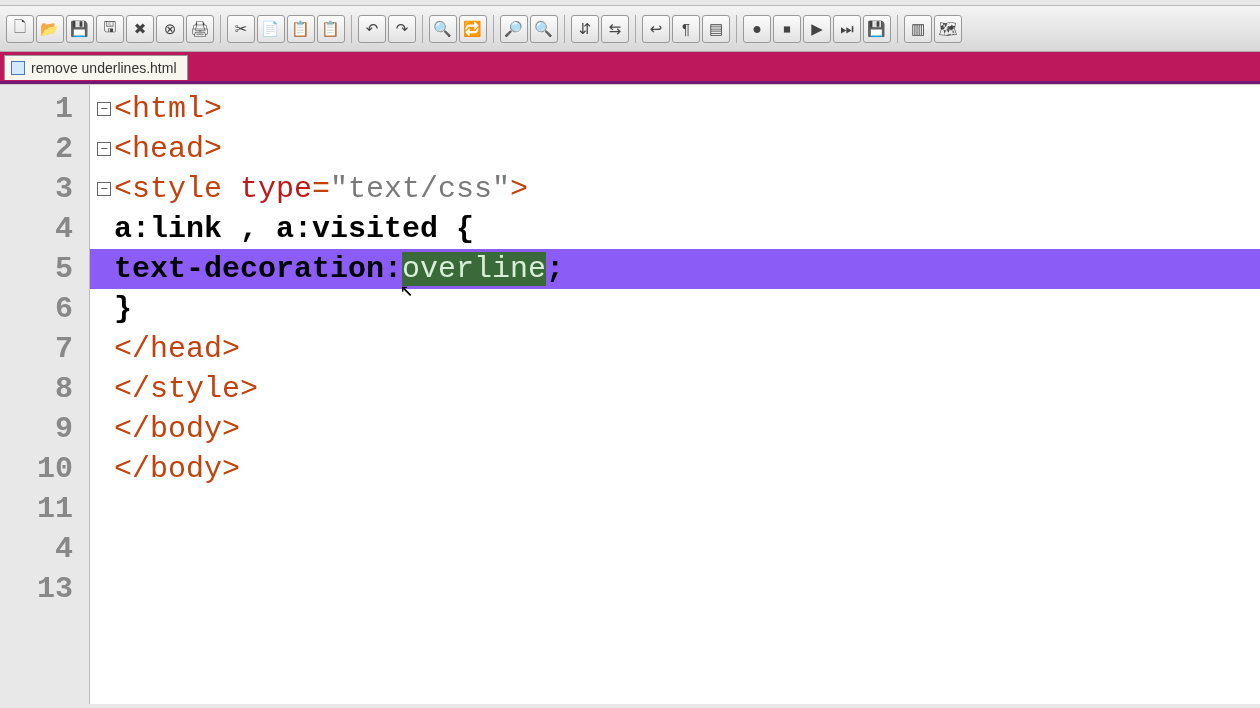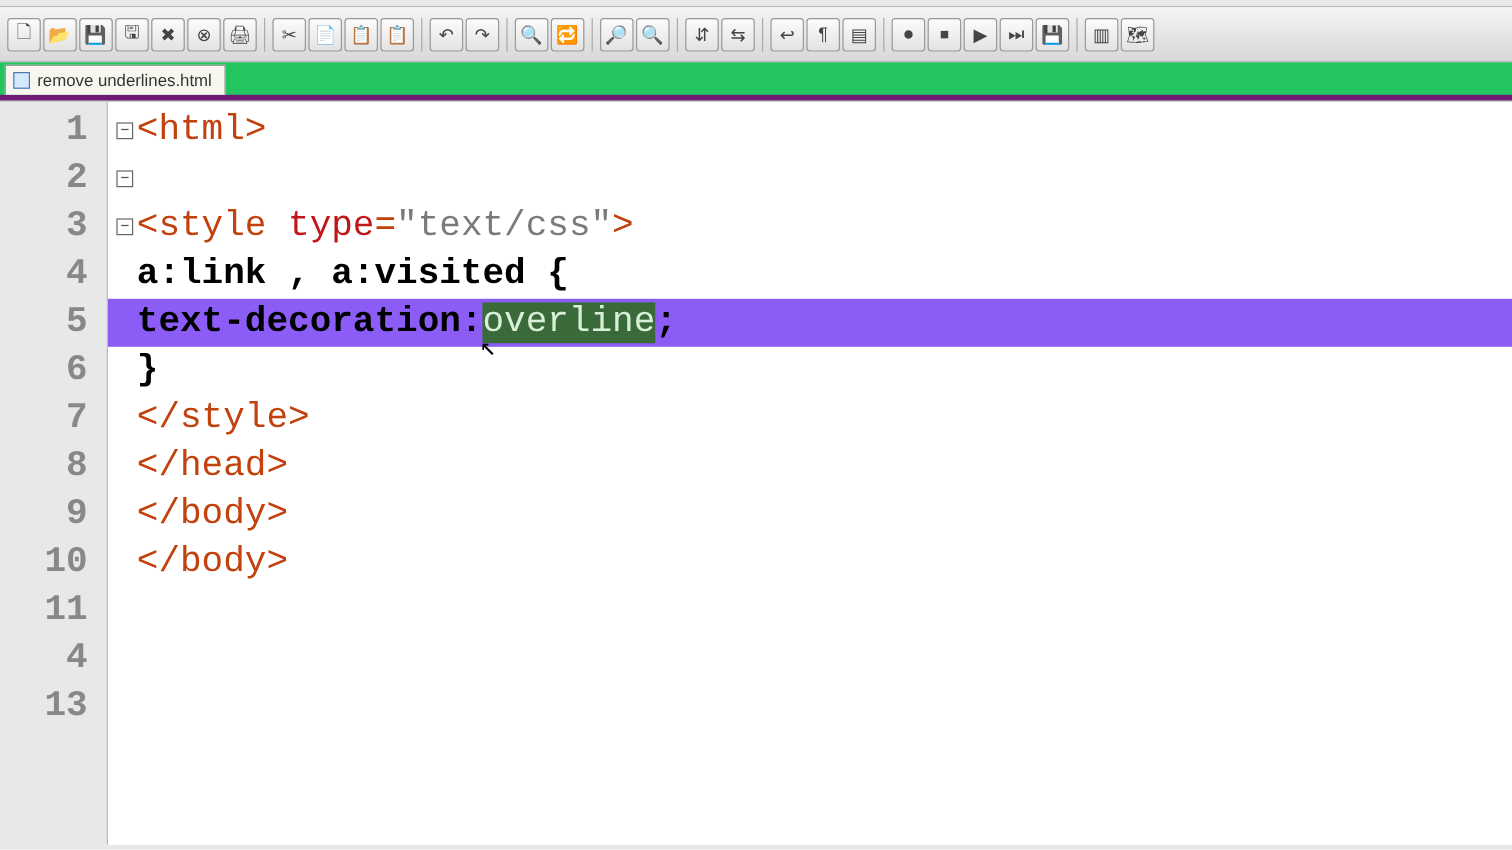--- a/index.html
+++ b/index.html
@@ -29,26 +29,26 @@
   background: linear-gradient(#fcfcfc,#e2e2e2);
   border: 1px solid #999;
   border-radius: 3px;
   display: flex; align-items: center; justify-content: center;
   font-size: 15px;
   cursor: pointer;
   color: #444;
 }
 .sep { width: 1px; height: 28px; background: #aaa; margin: 0 4px; }
 .tabbar {
-  background: #22c55e;
+  background: #be185d;
   padding: 2px 4px 0 4px;
   display: flex;
-  align-items: flex-start;
+  align-items: center;
   height: 32px;
-  border-bottom: 5px solid #701a75;
+  border-bottom: 3px solid #701a75;
 }
 .tab {
   background: #f7f7f0;
   border: 1px solid #999;
   border-bottom: none;
   padding: 4px 10px 4px 6px;
   font-size: 14px;
   display: flex;
   align-items: center;
   gap: 6px;
@@ -190,24 +190,24 @@
       <div class="lnum">8</div>
       <div class="lnum">9</div>
       <div class="lnum">10</div>
       <div class="lnum">11</div>
       <div class="lnum">4</div>
       <div class="lnum">13</div>
     </div>
   <div class="code" id="code">
     <span class="cursor">↖</span>
   <div class="codeline"><span class="foldcol"><span class="foldbox">−</span></span><span><span class="tag">&lt;html&gt;</span></span></div>
-      <div class="codeline"><span class="foldcol"><span class="foldbox">−</span></span></div>
+      <div class="codeline"><span class="foldcol"><span class="foldbox">−</span></span><span><span class="tag">&lt;head&gt;</span></span></div>
       <div class="codeline"><span class="foldcol"><span class="foldbox">−</span></span><span><span class="tag">&lt;style </span><span class="attr">type</span><span class="tag">=</span><span class="str">"text/css"</span><span class="tag">&gt;</span></span></div>
       <div class="codeline"><span class="foldcol"></span><span><span class="txt">a:link , a:visited {</span></span></div>
       <div class="codeline hlrow"><span class="foldcol"></span><span><span class="txt">text-decoration:</span><span class="sel">overline</span><span class="txt">;</span></span></div>
       <div class="codeline"><span class="foldcol"></span><span><span class="txt">}</span></span></div>
+      <div class="codeline"><span class="foldcol"></span><span><span class="tag">&lt;/head&gt;</span></span></div>
       <div class="codeline"><span class="foldcol"></span><span><span class="tag">&lt;/style&gt;</span></span></div>
-      <div class="codeline"><span class="foldcol"></span><span><span class="tag">&lt;/head&gt;</span></span></div>
       <div class="codeline"><span class="foldcol"></span><span><span class="tag">&lt;/body&gt;</span></span></div>
       <div class="codeline"><span class="foldcol"></span><span><span class="tag">&lt;/body&gt;</span></span></div>
       <div class="codeline"><span class="foldcol"></span><span></span></div>
     </div>
 </div>
 
 </body></html>

